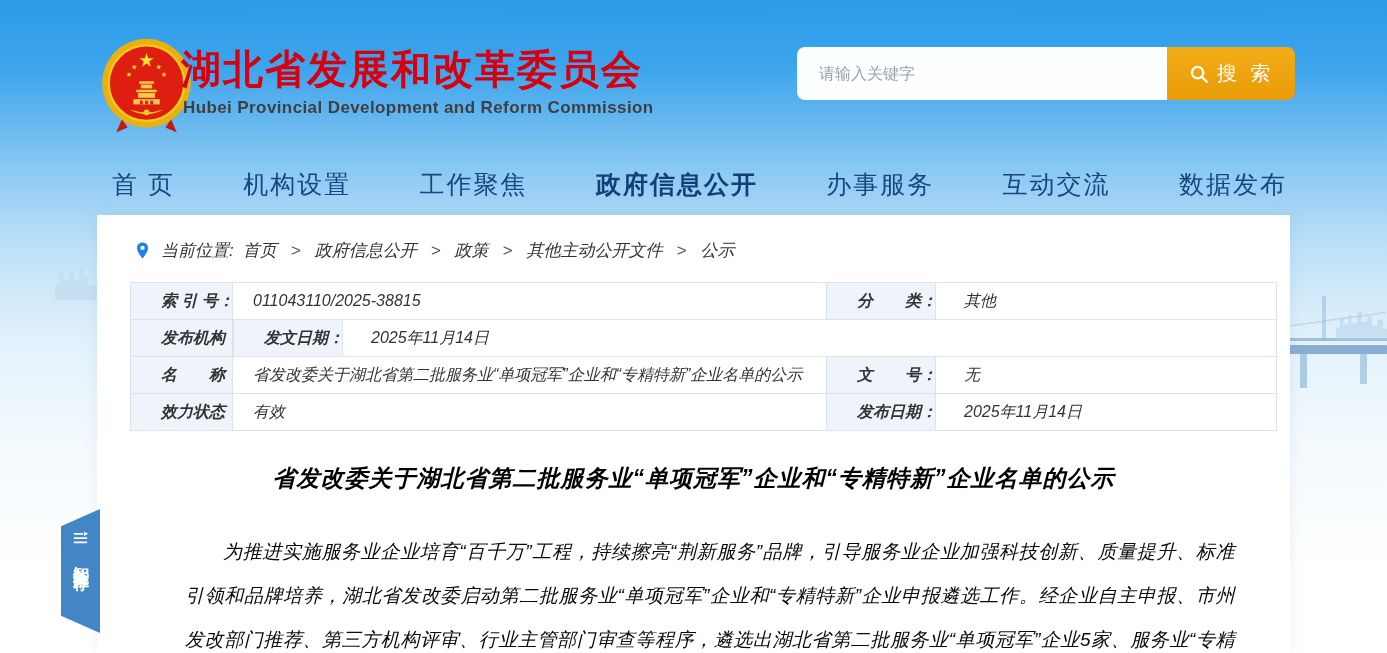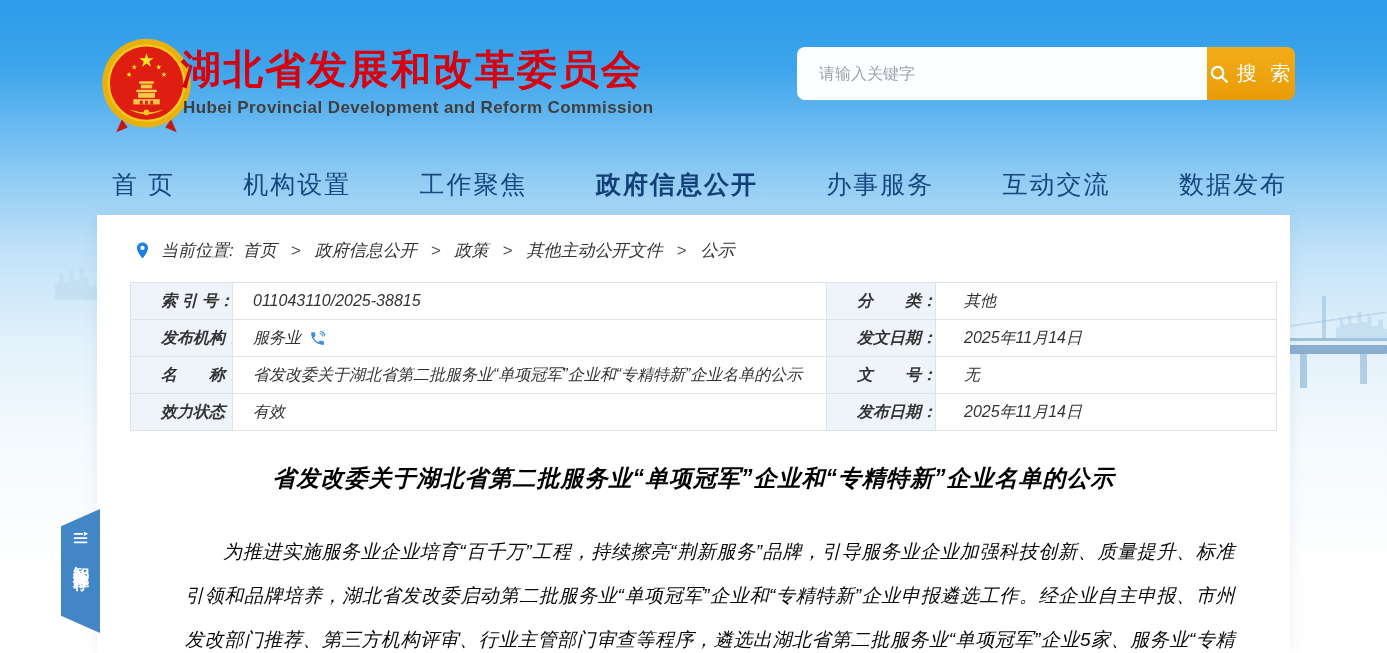--- a/index.html
+++ b/index.html
@@ -29,21 +29,21 @@
   .emblem { position:absolute; left:98px; top:36px; width:97px; height:100px; }
   .site-title { position:absolute; left:181px; top:42px; font-size:40px; font-weight:bold;
     color:#d7000f; letter-spacing:2px; white-space:nowrap; }
   .site-subtitle { position:absolute; left:183px; top:98px; font-size:17px; font-weight:600;
     color:#3f3f3f; letter-spacing:.4px; white-space:nowrap; }
   .search-wrap { position:absolute; left:797px; top:47px; width:498px; height:53px; display:flex; }
   .search-input { flex:1; height:53px; border:none; outline:none; background:#fdfeff;
     border-radius:8px 0 0 8px; padding:0 22px; font-size:16px; color:#333;
     font-family:"Liberation Sans","DejaVu Sans",sans-serif; }
   .search-input::placeholder { color:#9aa3ab; }
-  .search-btn { width:88px; height:53px; border:none; cursor:pointer;
+  .search-btn { width:128px; height:53px; border:none; cursor:pointer;
     background:linear-gradient(180deg,#f3ac17 0%,#e89c08 100%);
     border-radius:0 8px 8px 0; color:#fff; font-size:20px; letter-spacing:4px;
     display:flex; align-items:center; justify-content:center; gap:7px;
     font-family:"Liberation Sans","DejaVu Sans",sans-serif; }
   
   .nav { position:absolute; left:0; top:158px; width:100%; height:52px;
     display:flex; justify-content:space-between; align-items:center;
     padding:0 100px 0 112px; }
   .nav-item { font-size:25px; color:#17477e; cursor:pointer; white-space:nowrap;
     letter-spacing:2px; font-weight:500; }
@@ -168,30 +168,20 @@
 
     <div class="meta-table">
       <div class="meta-row">
         <div class="meta-cell meta-label l1">索 引 号：</div>
         <div class="meta-cell meta-value v1">011043110/2025-38815</div>
         <div class="meta-cell meta-label l2">分　　类：</div>
         <div class="meta-cell meta-value v2">其他</div>
       </div>
       <div class="meta-row">
         <div class="meta-cell meta-label l1">发布机构：</div>
-        <div class="meta-cell meta-value v1">
-          <span>服务业</span>
-          <span class="icon">
-            <svg viewBox="0 0 24 24" width="17" height="17">
-              <path d="M6.6 10.8c1.4 2.8 3.8 5.1 6.6 6.6l2.2-2.2c.3-.3.7-.4 1-.2 1.1.4 2.3.6 3.6.6.6 0 1 .4 1 1V20c0 .6-.4 1-1 1-9.4 0-17-7.6-17-17 0-.6.4-1 1-1h3.5c.6 0 1 .4 1 1 0 1.3.2 2.5.6 3.6.1.4 0 .7-.3 1l-2.2 2.2z" fill="#3b8de0"></path>
-              <path d="M15.5 4.5c2.2.6 3.6 2 4.1 4.1" fill="none" stroke="#3b8de0" stroke-width="1.6" stroke-linecap="round"></path>
-              <path d="M16.5 1.8c3 .8 4.9 2.8 5.6 5.7" fill="none" stroke="#3b8de0" stroke-width="1.6" stroke-linecap="round"></path>
-            </svg>
-          </span>
-        </div>
         <div class="meta-cell meta-label l2">发文日期：</div>
         <div class="meta-cell meta-value v2">2025年11月14日</div>
       </div>
       <div class="meta-row">
         <div class="meta-cell meta-label l1">名　　称：</div>
         <div class="meta-cell meta-value v1">省发改委关于湖北省第二批服务业“单项冠军”企业和“专精特新”企业名单的公示</div>
         <div class="meta-cell meta-label l2">文　　号：</div>
         <div class="meta-cell meta-value v2">无</div>
       </div>
       <div class="meta-row">

